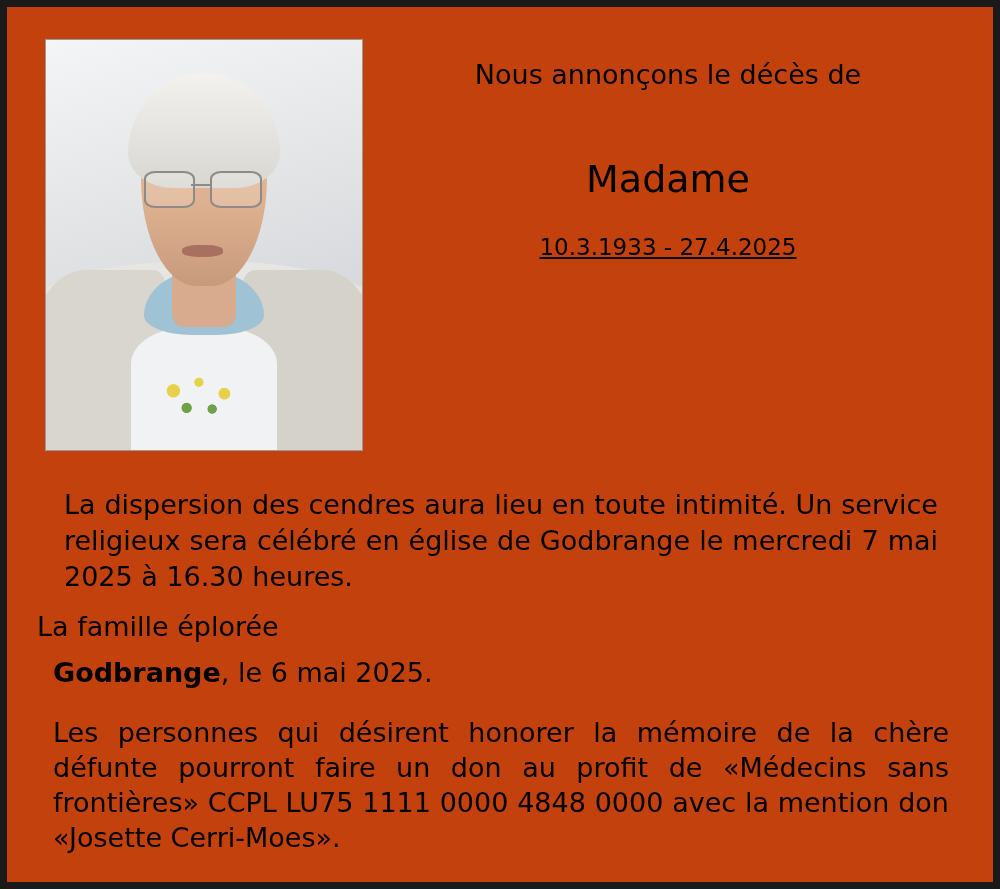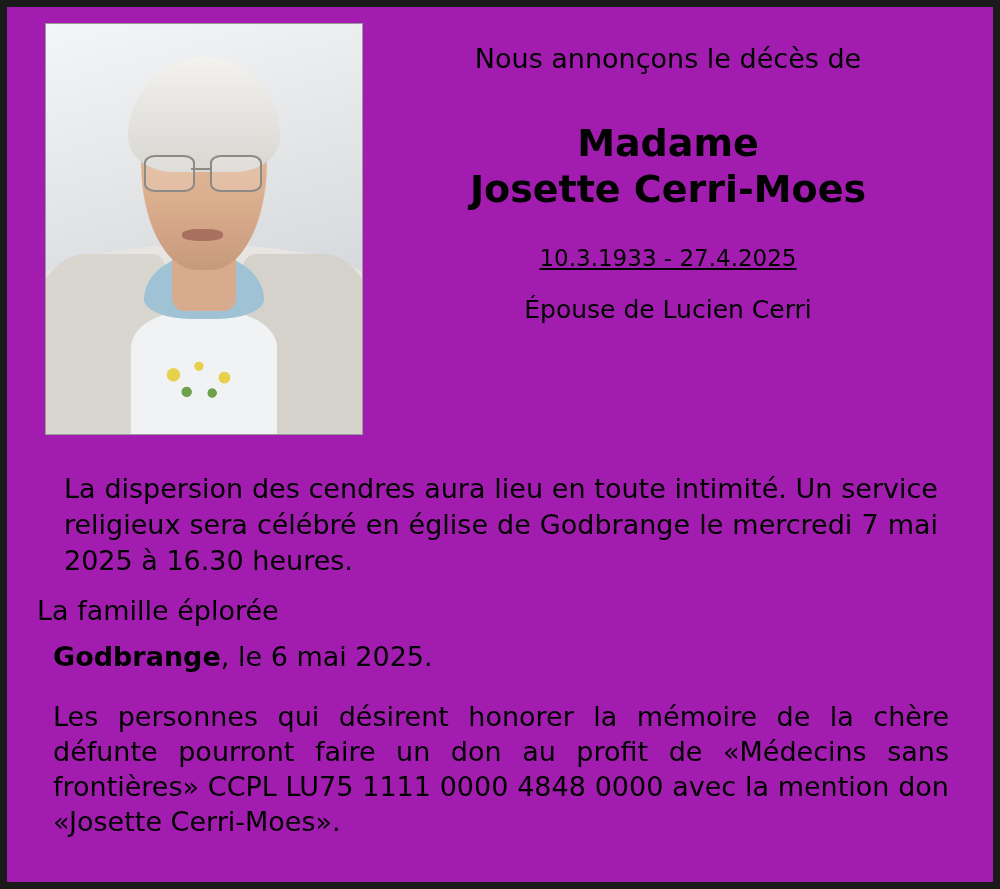--- a/index.html
+++ b/index.html
@@ -11,22 +11,22 @@
     width: 1000px;
     height: 889px;
     font-family: "DejaVu Sans", sans-serif;
     color: #000000;
   }
   .notice {
     box-sizing: border-box;
     width: 1000px;
     height: 889px;
     border: 7px solid #1a1a1a;
-    background: #a21caf;
-    padding: 6px 30px 10px 30px;
+    background: #c2410c;
+    padding: 22px 30px 10px 30px;
     position: relative;
   }
   .top-section {
     display: flex;
     flex-direction: row;
     align-items: flex-start;
   }
   .portrait-wrap {
     flex: 0 0 auto;
     width: 318px;
@@ -166,22 +166,22 @@
     flex: 1 1 auto;
     text-align: center;
     padding-top: 28px;
     padding-left: 10px;
   }
   .announce {
     font-size: 27px;
     line-height: 1.3;
   }
   .name {
-    margin-top: 44px;
-    font-weight: bold;
+    margin-top: 64px;
+    font-weight: normal;
     font-size: 38px;
     line-height: 1.22;
   }
   .name .line2 {
     font-size: 38px;
     white-space: nowrap;
   }
   .dates {
     margin-top: 32px;
     font-size: 23px;
@@ -244,24 +244,22 @@
         <div class="ph-glass-r"></div>
         <div class="ph-bridge"></div>
         <div class="ph-mouth"></div>
       </div>
     </div>
 
     <div class="header-text">
       <div class="announce">Nous annonçons le décès de</div>
       <div class="name">
         <div>Madame</div>
-        <div class="line2">Josette Cerri-Moes</div>
       </div>
       <div class="dates">10.3.1933 - 27.4.2025</div>
-      <div class="spouse">Épouse de Lucien Cerri</div>
     </div>
 
   </div>
 
   <div class="body-text">
     <p>La dispersion des cendres aura lieu en toute intimité. Un service religieux sera célébré en église de Godbrange le mercredi 7 mai 2025 à 16.30 heures.</p>
   </div>
 
   <div class="family">La famille éplorée</div>
 

